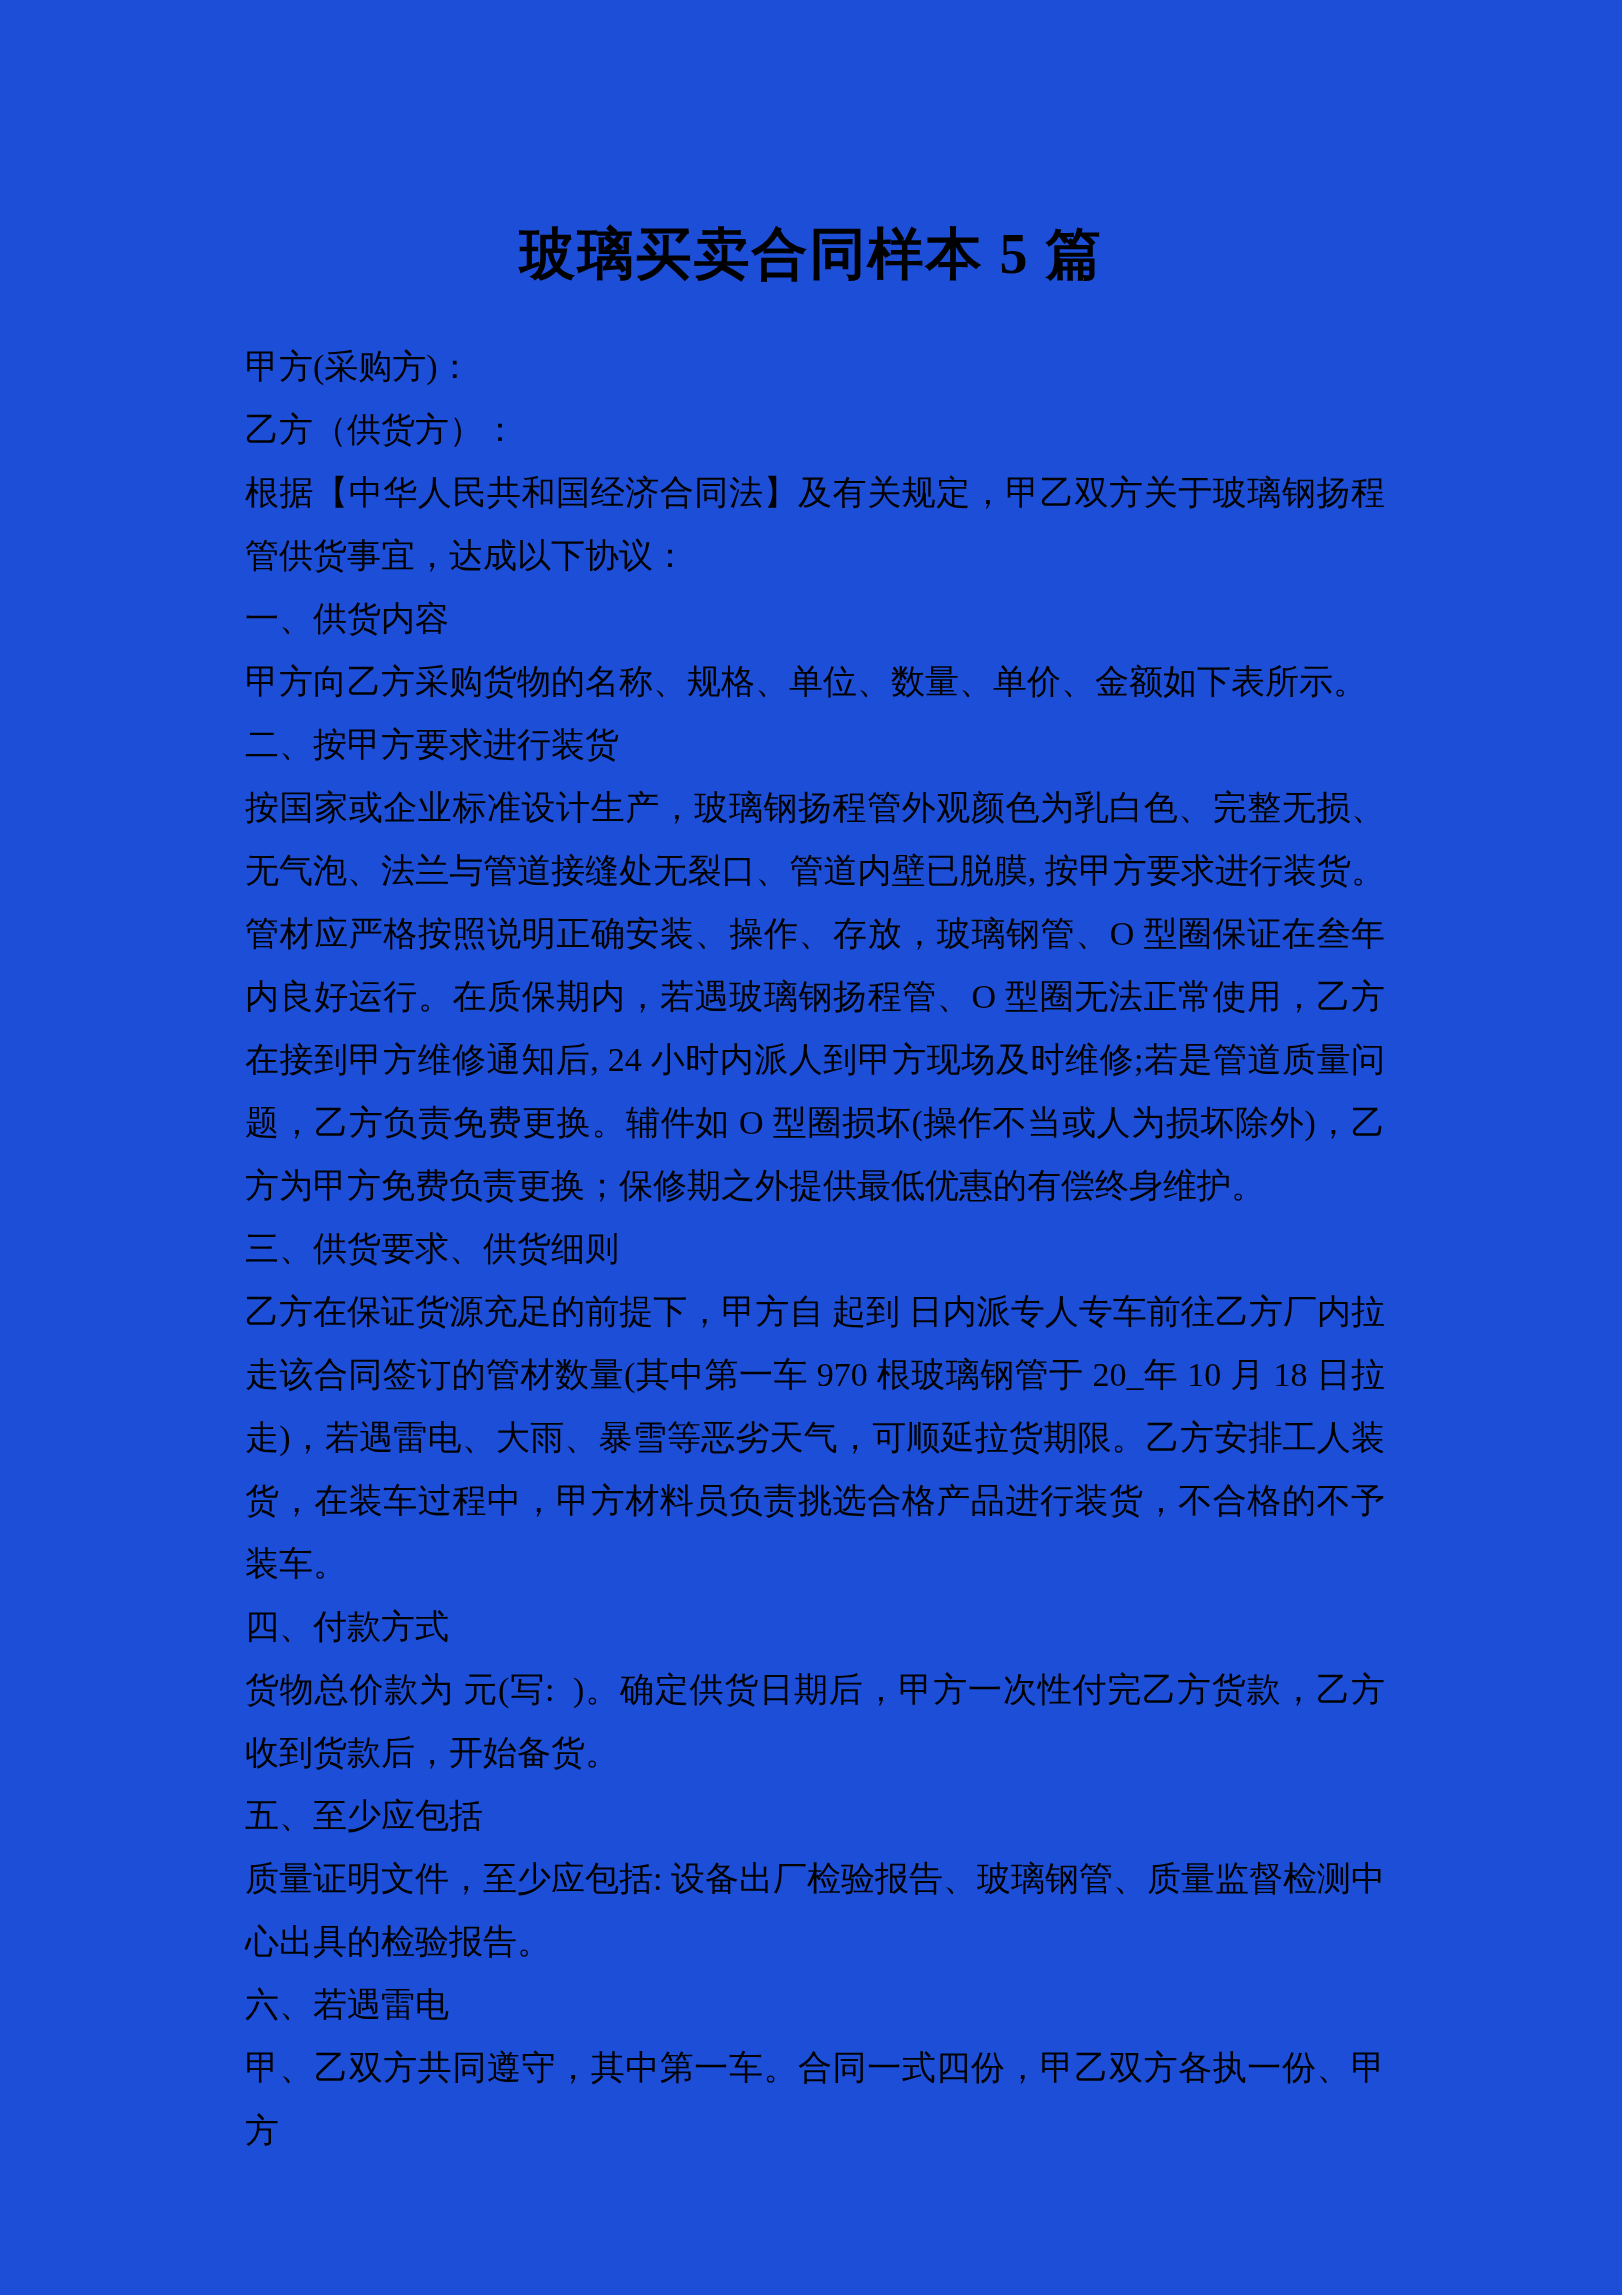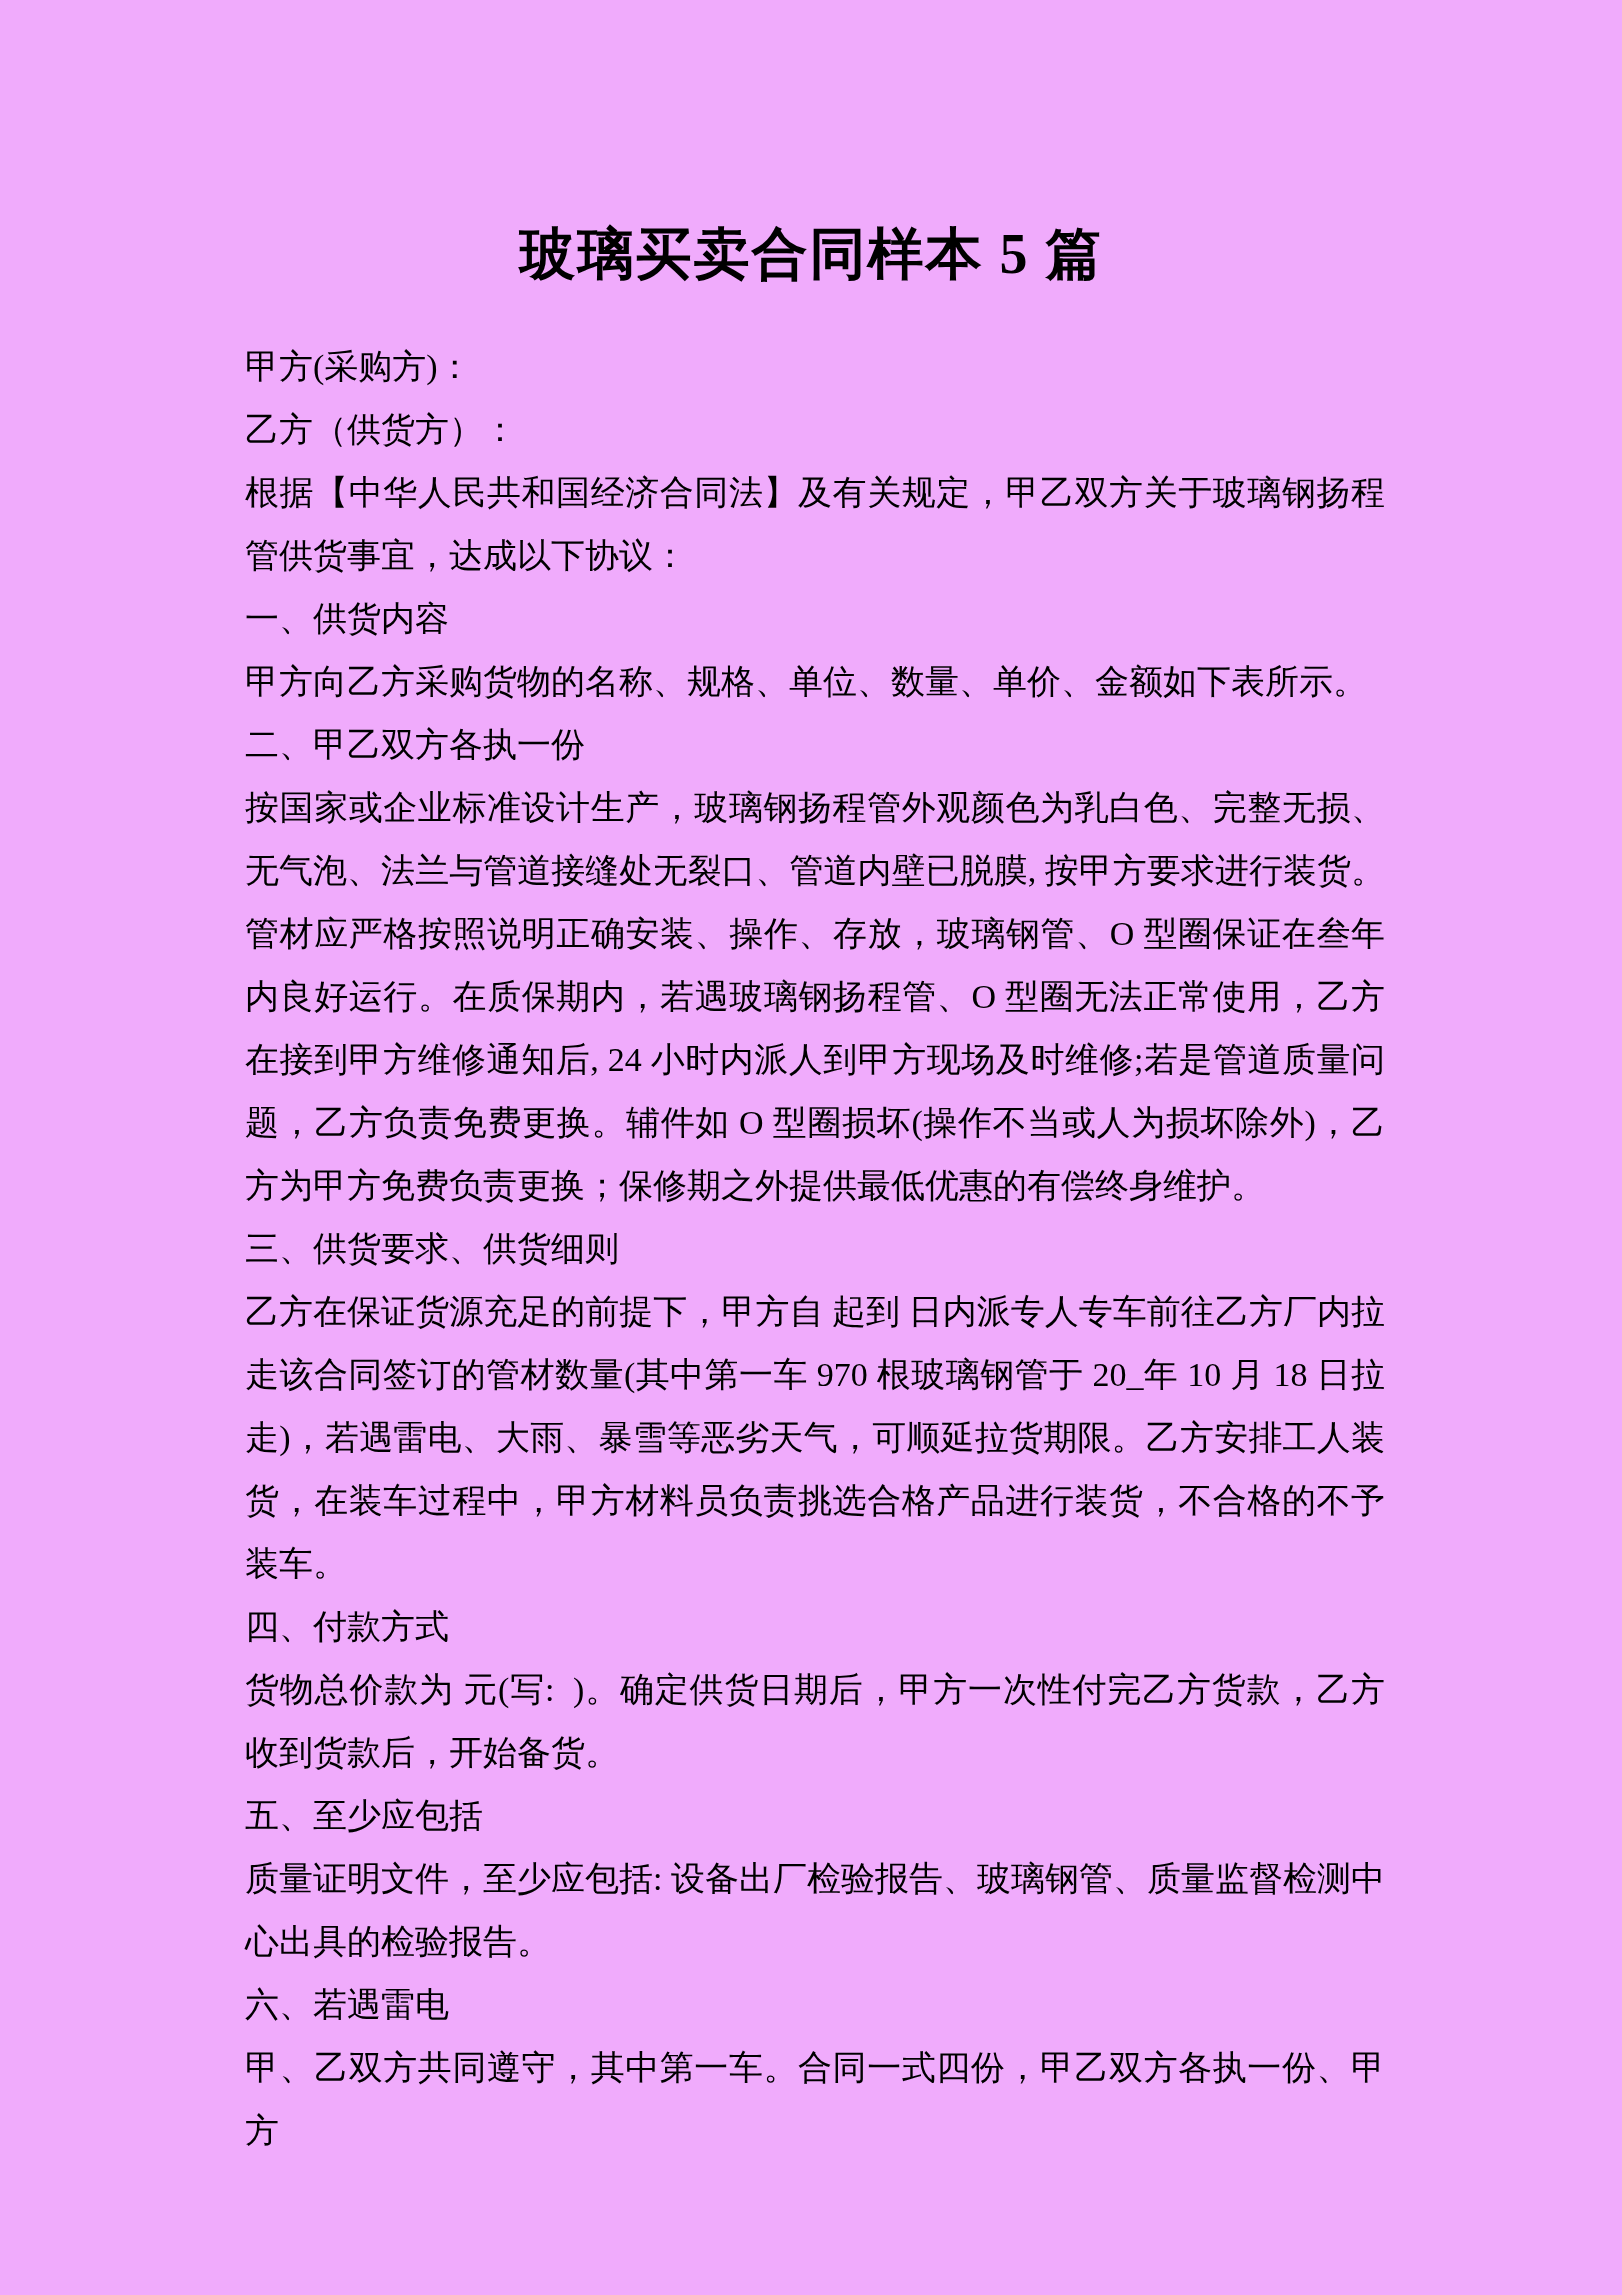--- a/index.html
+++ b/index.html
@@ -60,32 +60,32 @@
   
   .para.short {
     text-align: left;
   }
 
   
 </style>
 </head>
 <body>
 
-<div class="page" style="background: #f0abfc; color: rgb(0, 0, 0);">
+<div class="page" style="background: #1d4ed8; color: rgb(0, 0, 0);">
 
   <h1 class="doc-title">玻璃买卖合同样本 5 篇</h1>
 
   <div class="body-col">
 
   <p class="para short">甲方(采购方)：</p>
       <p class="para short">乙方（供货方）：</p>
       <p class="para">根据【中华人民共和国经济合同法】及有关规定，甲乙双方关于玻璃钢扬程管供货事宜，达成以下协议：</p>
       <p class="para heading">一、供货内容</p>
       <p class="para">甲方向乙方采购货物的名称、规格、单位、数量、单价、金额如下表所示。</p>
-      <p class="para heading">二、甲乙双方各执一份</p>
+      <p class="para heading">二、按甲方要求进行装货</p>
       <p class="para">按国家或企业标准设计生产，玻璃钢扬程管外观颜色为乳白色、完整无损、无气泡、法兰与管道接缝处无裂口、管道内壁已脱膜, 按甲方要求进行装货。管材应严格按照说明正确安装、操作、存放，玻璃钢管、O 型圈保证在叁年内良好运行。在质保期内，若遇玻璃钢扬程管、O 型圈无法正常使用，乙方在接到甲方维修通知后, 24 小时内派人到甲方现场及时维修;若是管道质量问题，乙方负责免费更换。辅件如 O 型圈损坏(操作不当或人为损坏除外)，乙方为甲方免费负责更换；保修期之外提供最低优惠的有偿终身维护。</p>
       <p class="para heading">三、供货要求、供货细则</p>
       <p class="para">乙方在保证货源充足的前提下，甲方自 起到 日内派专人专车前往乙方厂内拉走该合同签订的管材数量(其中第一车 970 根玻璃钢管于 20_年 10 月 18 日拉走)，若遇雷电、大雨、暴雪等恶劣天气，可顺延拉货期限。乙方安排工人装货，在装车过程中，甲方材料员负责挑选合格产品进行装货，不合格的不予装车。</p>
       <p class="para heading">四、付款方式</p>
       <p class="para">货物总价款为 元(写:  )。确定供货日期后，甲方一次性付完乙方货款，乙方收到货款后，开始备货。</p>
       <p class="para heading">五、至少应包括</p>
       <p class="para">质量证明文件，至少应包括: 设备出厂检验报告、玻璃钢管、质量监督检测中心出具的检验报告。</p>
       <p class="para heading">六、若遇雷电</p>
       <p class="para">甲、乙双方共同遵守，其中第一车。合同一式四份，甲乙双方各执一份、甲方</p>
     </div>

